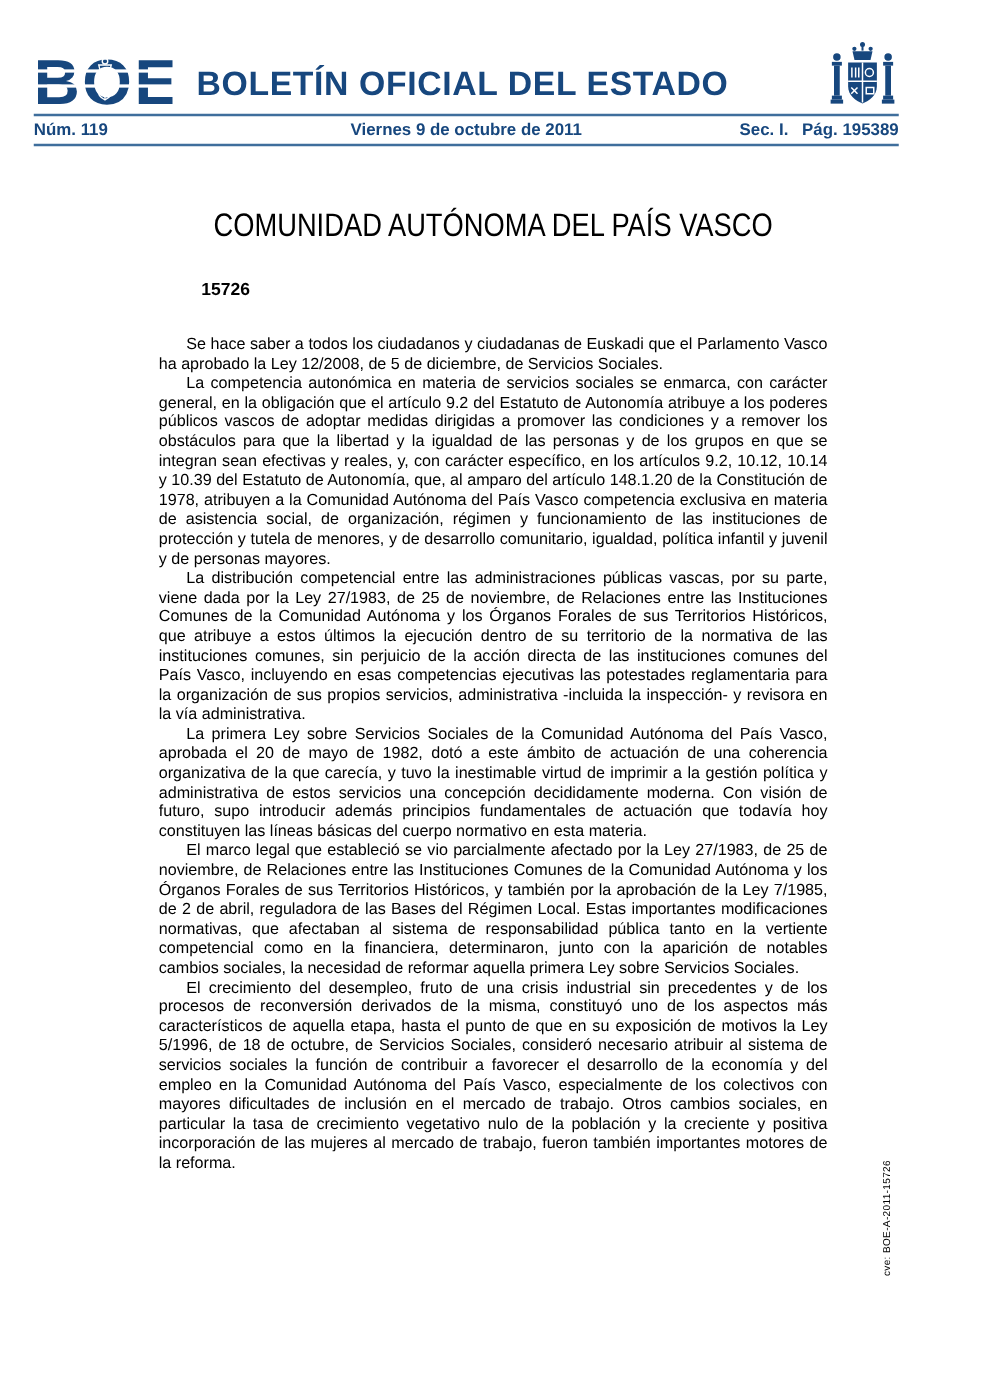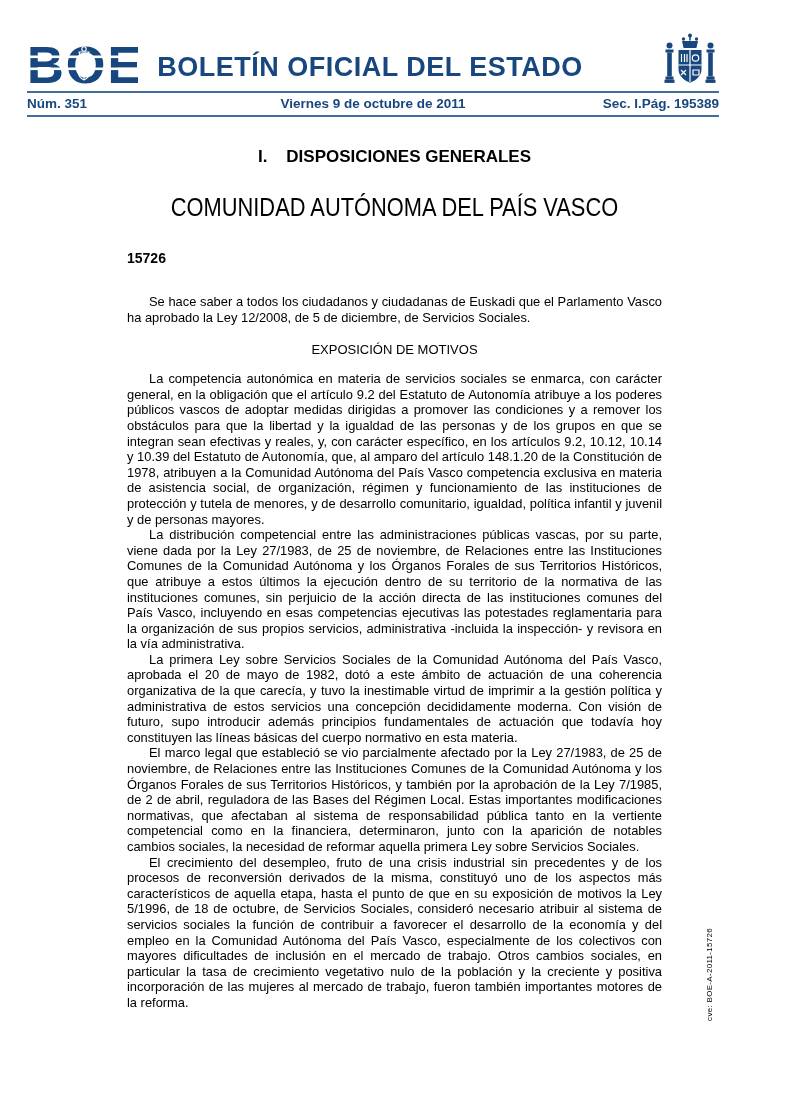--- a/index.html
+++ b/index.html
@@ -55,21 +55,21 @@
     top: 96px;
     display: grid;
     grid-template-columns: 1fr auto 1fr;
     align-items: center;
     font-size: 13.5px;
     font-weight: bold;
     color: #17477e;
   }
   .meta-left { justify-self: start; }
   .meta-center { justify-self: center; }
-  .meta-right { justify-self: end; display: inline-flex; gap: 0; justify-content: flex-end; }
+  .meta-right { justify-self: end; display: inline-flex; gap: 11px; justify-content: flex-end; }
 
   
   main {
     position: absolute;
     left: 127px;
     width: 535px;
     top: 140px;
     color: #000;
   }
   .section-heading {
@@ -87,21 +87,21 @@
     transform: scaleX(0.84);
     transform-origin: center;
     white-space: nowrap;
   }
   .item-head {
     display: flex;
     gap: 25px;
     align-items: baseline;
     margin-top: 27px;
   }
-  .item-number { font-size: 14px; font-weight: bold; }
+  .item-number { font-size: 14px; font-weight: bold; margin-left: 34px; }
   .item-title { font-size: 13px; font-style: italic; }
   p.body-par, p.intro-par {
     font-size: 12.9px;
     line-height: 15.6px;
     text-align: justify;
     text-indent: 22px;
   }
   p.intro-par { margin-top: 28px; }
   .motives-heading {
     text-align: center;
@@ -173,44 +173,42 @@
         <path d="M19.5 22 v8 M22.5 22 v8 M25 22 v8"></path>
         <circle cx="33.5" cy="26" r="3.2"></circle>
         <path d="M19 38 l5 5 M24 38 l-5 5"></path>
         <path d="M31 38 h6 v5 h-6 z"></path>
       </g>
     </svg>
 
     <div class="rule rule-top"></div>
 
     <div class="meta-row">
-      <span class="meta-left">Núm. 351</span>
+      <span class="meta-left">Núm. 119</span>
       <span class="meta-center">Viernes 9 de octubre de 2011</span>
       <span class="meta-right">
         <span>Sec. I.</span>
         <span>Pág. 195389</span>
       </span>
     </div>
 
     <div class="rule rule-bottom"></div>
   </header>
 
   <main>
 
-    <h2 class="section-heading">I.    DISPOSICIONES GENERALES</h2>
 
     <h3 class="authority-heading">COMUNIDAD AUTÓNOMA DEL PAÍS VASCO</h3>
 
     <div class="item-head">
       <span class="item-number">15726</span>
     </div>
 
     <p class="intro-par">Se hace saber a todos los ciudadanos y ciudadanas de Euskadi que el Parlamento Vasco ha aprobado la Ley 12/2008, de 5 de diciembre, de Servicios Sociales.</p>
 
-    <h4 class="motives-heading">EXPOSICIÓN DE MOTIVOS</h4>
 
     <p class="body-par">La competencia autonómica en materia de servicios sociales se enmarca, con carácter general, en la obligación que el artículo 9.2 del Estatuto de Autonomía atribuye a los poderes públicos vascos de adoptar medidas dirigidas a promover las condiciones y a remover los obstáculos para que la libertad y la igualdad de las personas y de los grupos en que se integran sean efectivas y reales, y, con carácter específico, en los artículos 9.2, 10.12, 10.14 y 10.39 del Estatuto de Autonomía, que, al amparo del artículo 148.1.20 de la Constitución de 1978, atribuyen a la Comunidad Autónoma del País Vasco competencia exclusiva en materia de asistencia social, de organización, régimen y funcionamiento de las instituciones de protección y tutela de menores, y de desarrollo comunitario, igualdad, política infantil y juvenil y de personas mayores.</p>
     <p class="body-par">La distribución competencial entre las administraciones públicas vascas, por su parte, viene dada por la Ley 27/1983, de 25 de noviembre, de Relaciones entre las Instituciones Comunes de la Comunidad Autónoma y los Órganos Forales de sus Territorios Históricos, que atribuye a estos últimos la ejecución dentro de su territorio de la normativa de las instituciones comunes, sin perjuicio de la acción directa de las instituciones comunes del País Vasco, incluyendo en esas competencias ejecutivas las potestades reglamentaria para la organización de sus propios servicios, administrativa -incluida la inspección- y revisora en la vía administrativa.</p>
     <p class="body-par">La primera Ley sobre Servicios Sociales de la Comunidad Autónoma del País Vasco, aprobada el 20 de mayo de 1982, dotó a este ámbito de actuación de una coherencia organizativa de la que carecía, y tuvo la inestimable virtud de imprimir a la gestión política y administrativa de estos servicios una concepción decididamente moderna. Con visión de futuro, supo introducir además principios fundamentales de actuación que todavía hoy constituyen las líneas básicas del cuerpo normativo en esta materia.</p>
     <p class="body-par">El marco legal que estableció se vio parcialmente afectado por la Ley 27/1983, de 25 de noviembre, de Relaciones entre las Instituciones Comunes de la Comunidad Autónoma y los Órganos Forales de sus Territorios Históricos, y también por la aprobación de la Ley 7/1985, de 2 de abril, reguladora de las Bases del Régimen Local. Estas importantes modificaciones normativas, que afectaban al sistema de responsabilidad pública tanto en la vertiente competencial como en la financiera, determinaron, junto con la aparición de notables cambios sociales, la necesidad de reformar aquella primera Ley sobre Servicios Sociales.</p>
     <p class="body-par">El crecimiento del desempleo, fruto de una crisis industrial sin precedentes y de los procesos de reconversión derivados de la misma, constituyó uno de los aspectos más característicos de aquella etapa, hasta el punto de que en su exposición de motivos la Ley 5/1996, de 18 de octubre, de Servicios Sociales, consideró necesario atribuir al sistema de servicios sociales la función de contribuir a favorecer el desarrollo de la economía y del empleo en la Comunidad Autónoma del País Vasco, especialmente de los colectivos con mayores dificultades de inclusión en el mercado de trabajo. Otros cambios sociales, en particular la tasa de crecimiento vegetativo nulo de la población y la creciente y positiva incorporación de las mujeres al mercado de trabajo, fueron también importantes motores de la reforma.</p>
   </main>
 
   <div class="cve">cve: BOE-A-2011-15726</div>
 

